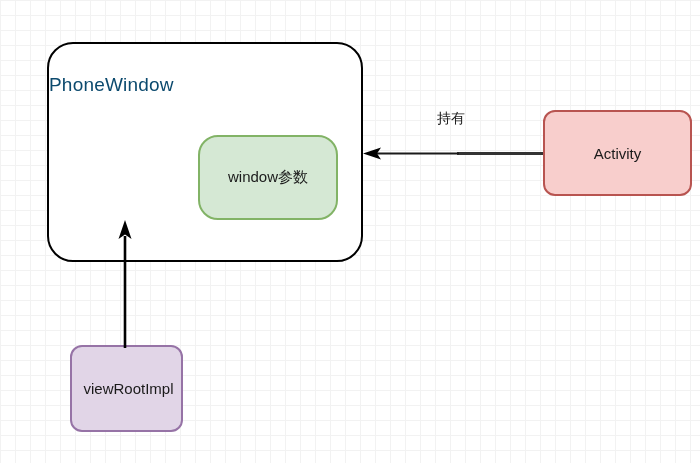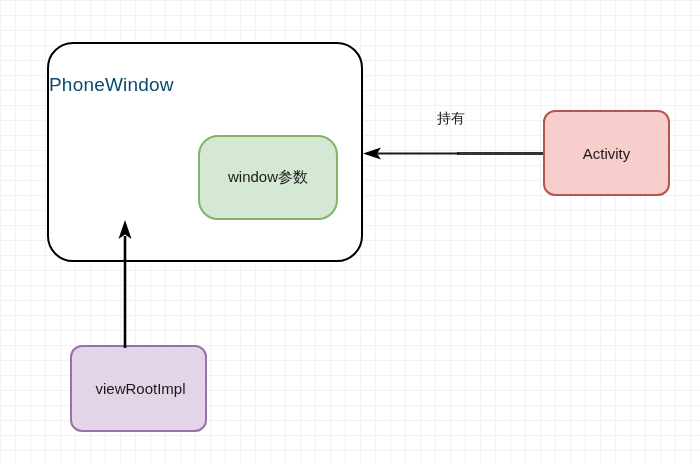--- a/index.html
+++ b/index.html
@@ -95,34 +95,34 @@
     border: 2px solid #82b366;
     border-radius: 20px;
     font-size: 15px;
     z-index: 4;
   }
 
   
   #activity-node {
     left: 543px;
     top: 110px;
-    width: 127px;
+    width: 149px;
     height: 86px;
     background: #f8cecc;
     border: 2px solid #b85450;
     border-radius: 12px;
     font-size: 15px;
     z-index: 4;
   }
 
   
   #viewrootimpl-node {
     left: 70px;
     top: 345px;
-    width: 137px;
+    width: 113px;
     height: 87px;
     background: #e1d5e7;
     border: 2px solid #9673a6;
     border-radius: 12px;
     font-size: 15px;
     z-index: 4;
   }
   #viewrootimpl-node .overflow-label {
     position: relative;
     left: 2px;

